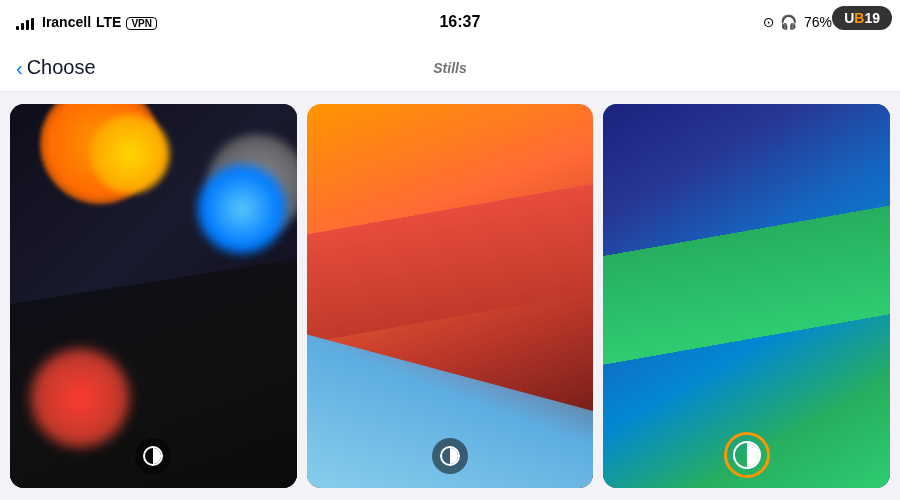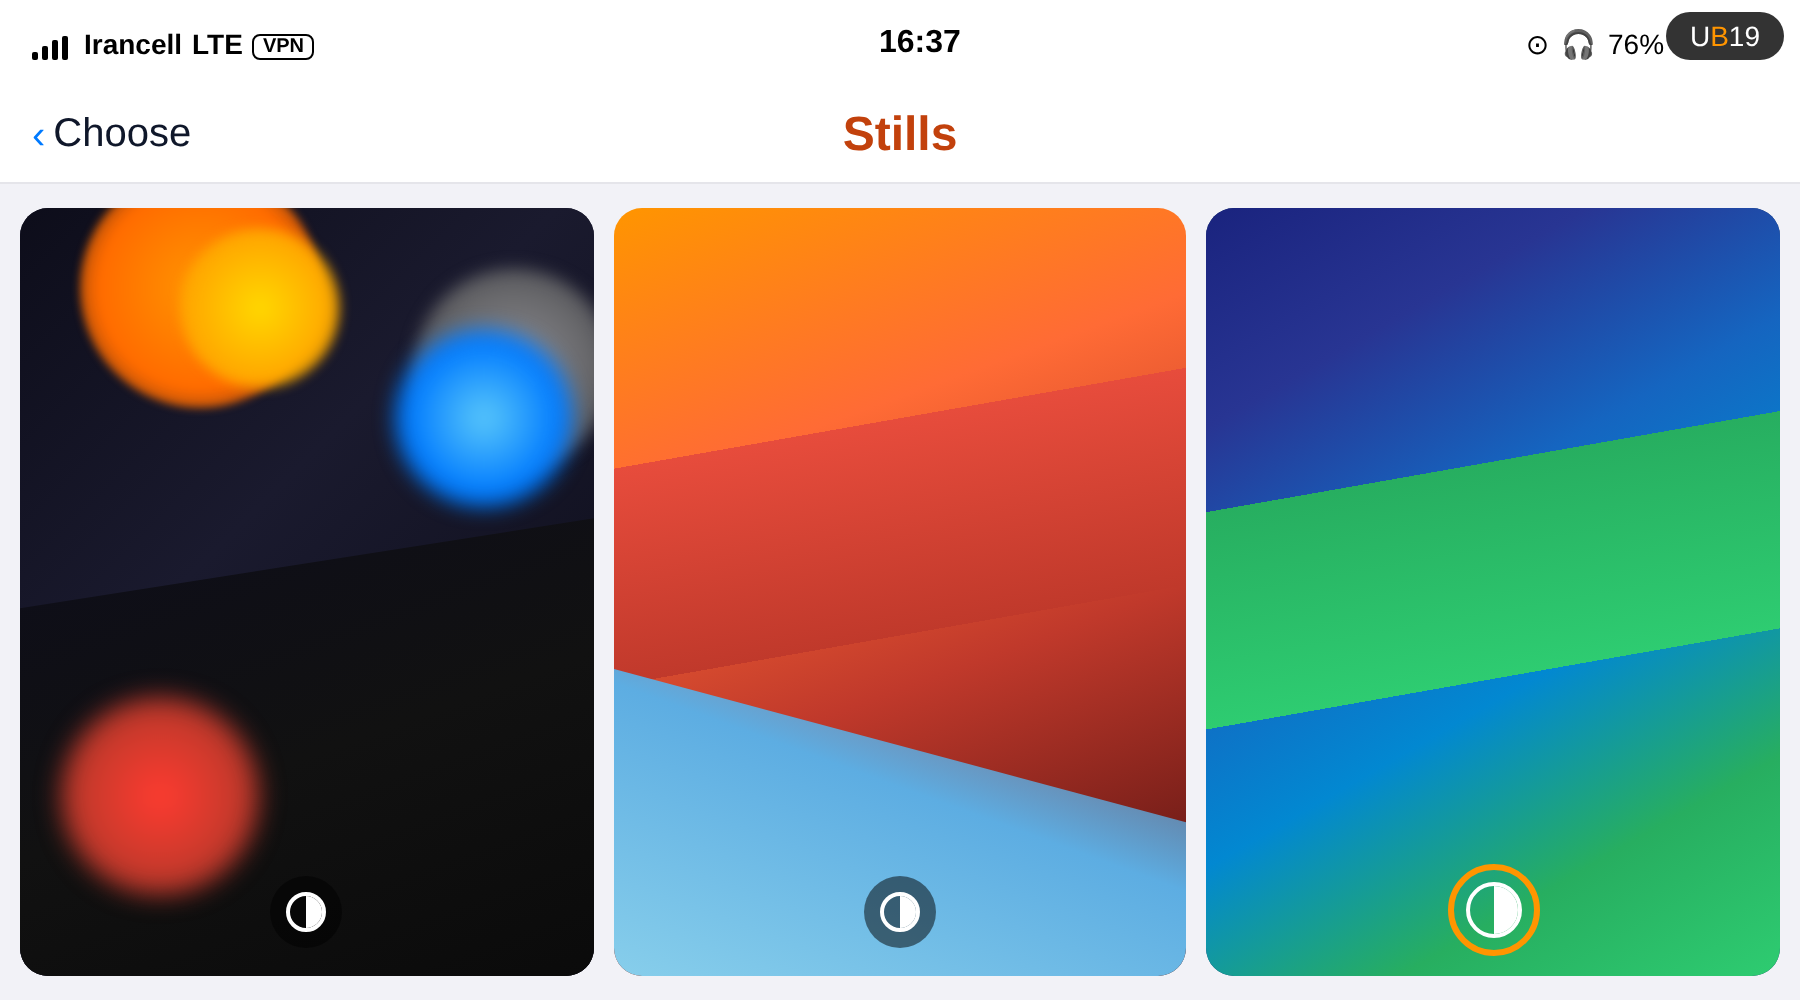--- a/index.html
+++ b/index.html
@@ -98,21 +98,21 @@
       top: 6px;
       right: 8px;
       background: #333;
       border-radius: 20px;
       padding: 4px 12px;
       display: flex;
       align-items: center;
     }
     .watermark-text {
       font-size: 14px;
-      font-weight: 400;
+      font-weight: 700;
       color: #fff;
     }
     .watermark-text span.orange {
       color: #ff9500;
     }
 
     
     .nav-bar {
       height: 48px;
       background: #fff;
@@ -138,23 +138,24 @@
       font-weight: 300;
       color: #007AFF;
       line-height: 1;
     }
     .back-text {
       font-size: 20px;
       font-weight: 400;
       color: #0f172a;
     }
     .nav-title {
-      font-size: 24px;
+      font-size: 14px;
       font-weight: 700;
-      color: #c2410c;
+      color: #737373;
+      font-style: italic;
     }
 
     
     .content {
       background: #f2f2f7;
       height: calc(500px - 44px - 48px);
       display: flex;
       align-items: flex-start;
       padding: 12px 10px;
       gap: 10px;

